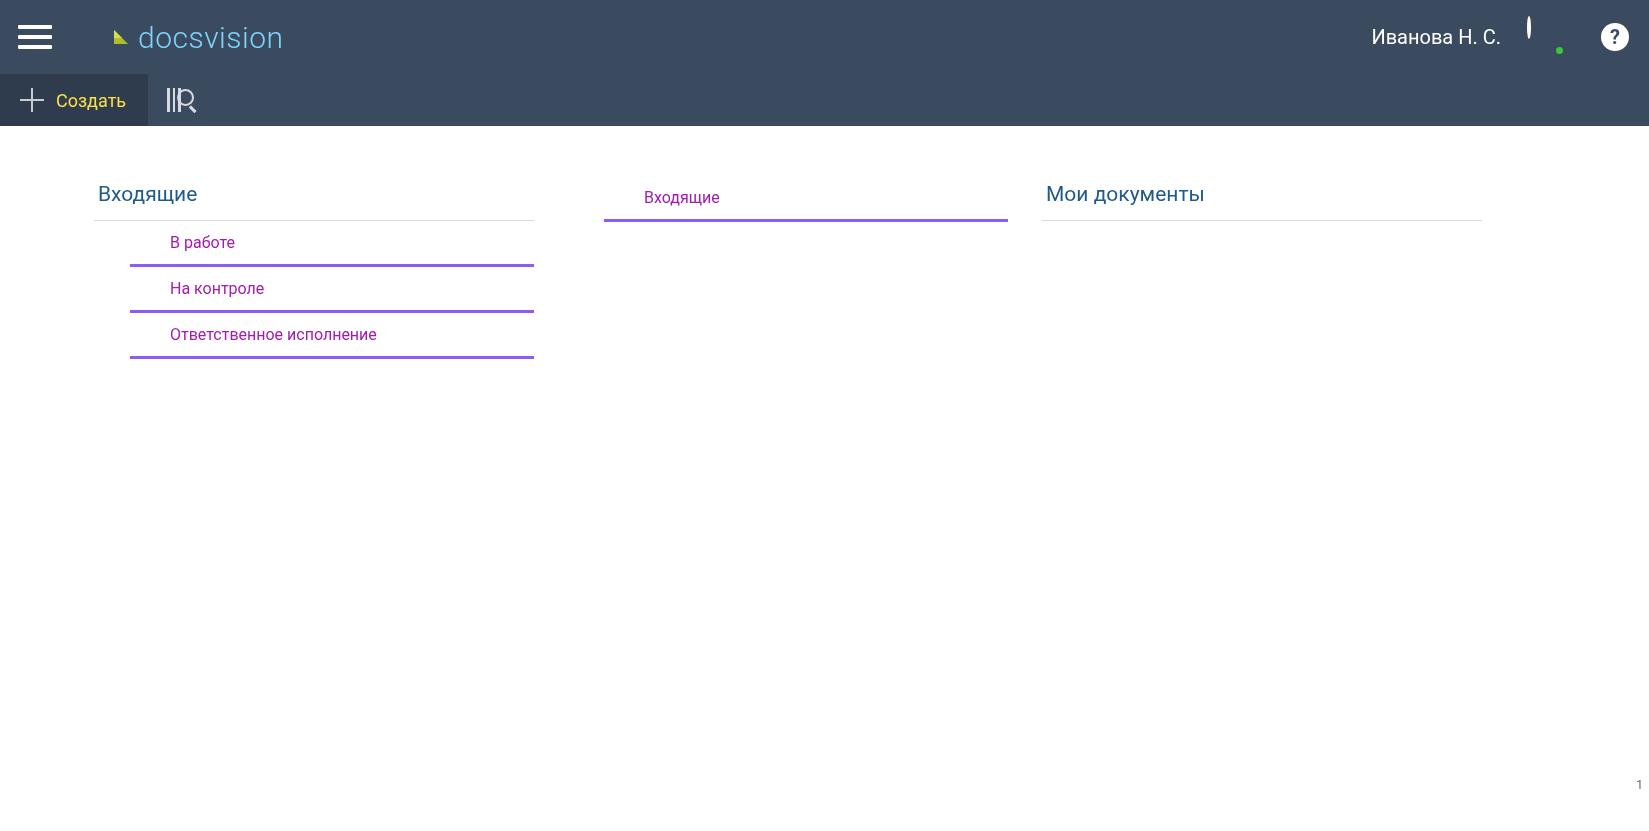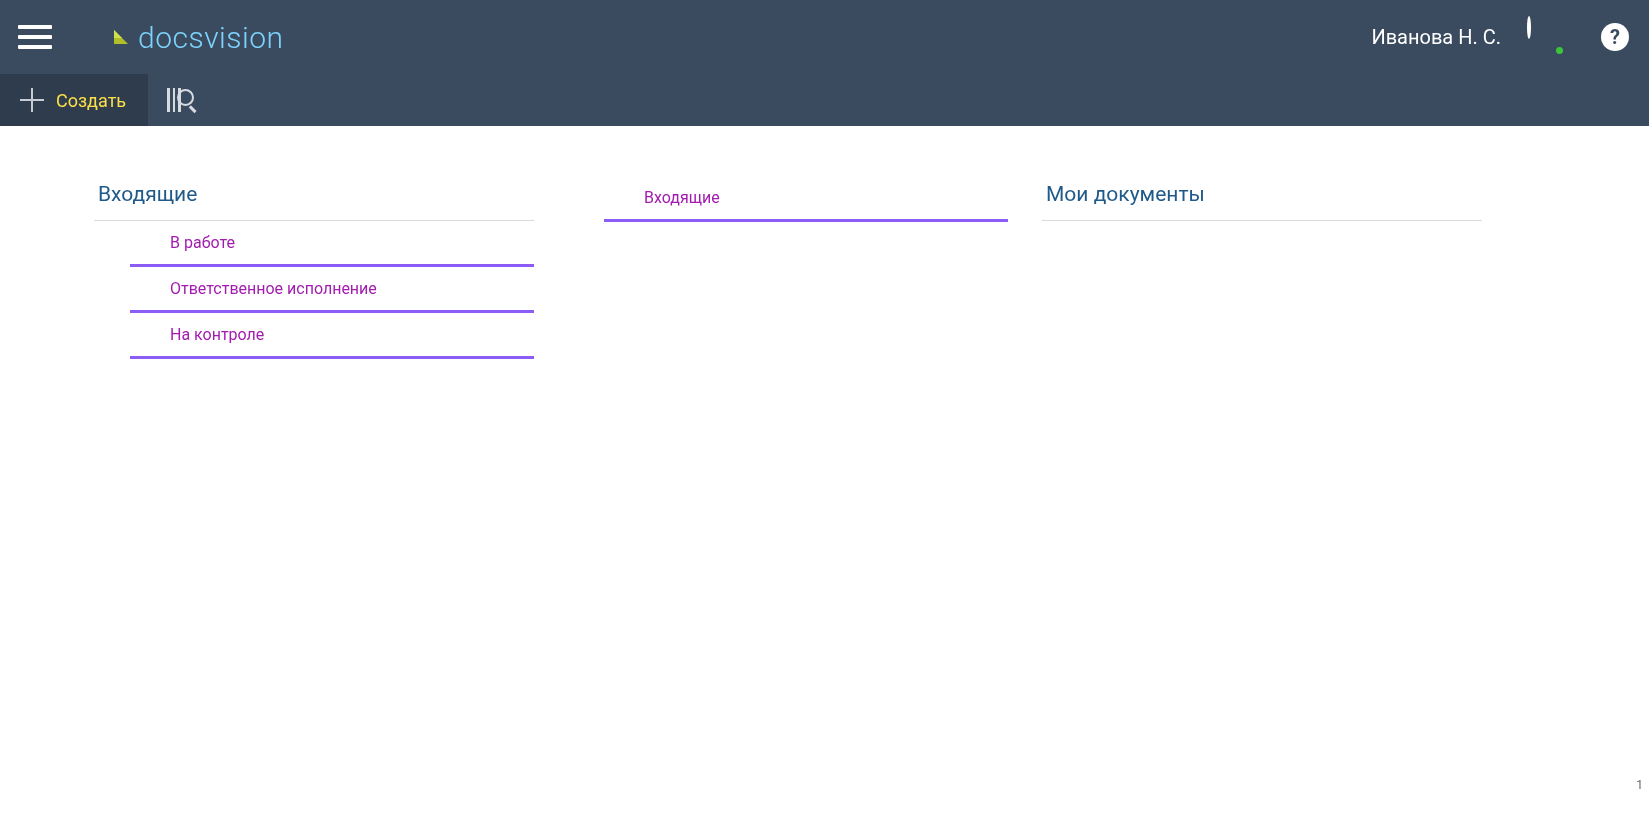--- a/index.html
+++ b/index.html
@@ -255,22 +255,22 @@
     </span>
   </div>
 </div>
 
 <div class="content">
 
   <div class="column">
     <div class="col-header">Входящие</div>
     <div class="col-items-indent">
       <div class="col-item">В работе</div>
+      <div class="col-item">На контроле</div>
       <div class="col-item">Ответственное исполнение</div>
-      <div class="col-item">На контроле</div>
     </div>
   </div>
 
   <div class="column">
     <div class="col-items-indent">
       <div class="col-item">Входящие</div>
     </div>
   </div>
 
   <div class="column">

